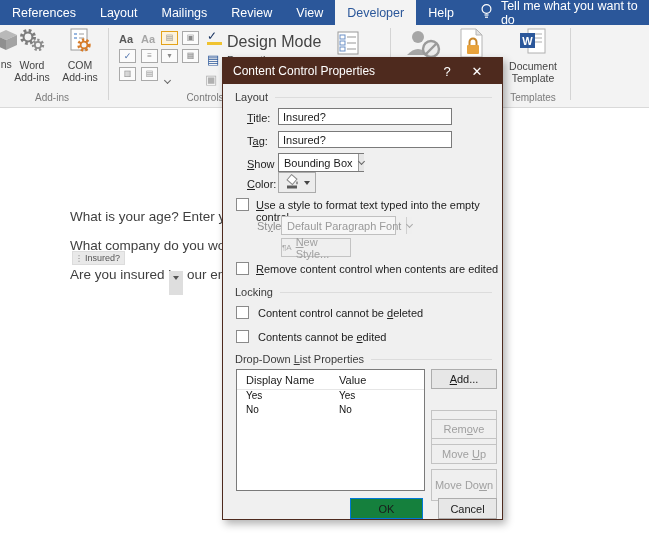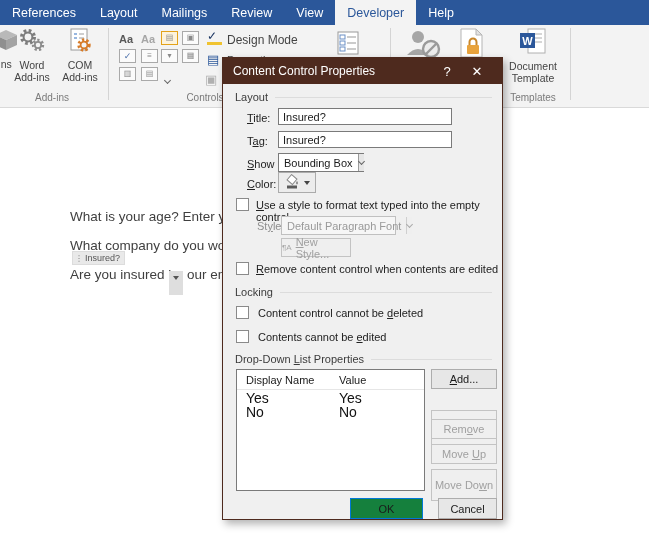--- a/index.html
+++ b/index.html
@@ -51,40 +51,50 @@
   .cb{position:absolute;width:13px;height:13px;border:1px solid #8a8a8a;background:#fff;}
   .cblbl{position:absolute;color:#222;}
   .dbtn{position:absolute;border:1px solid #adadad;background:#e7e7e7;font-size:11px;color:#1a1a1a;
         display:flex;align-items:center;justify-content:center;cursor:default;}
   .dbtn.disabled{color:#a0a0a0;border-color:#c3c3c3;background:#efefef;}
   .dbtn.default{border:1px solid #0078d7;background:#15803d;}
   .listbox{position:absolute;left:13px;top:311px;width:189px;height:122px;background:#fff;border:1px solid #7a7a7a;}
   .lb-hdr{position:relative;height:20px;border-bottom:1px solid #e6e6e6;font-size:11px;color:#1a1a1a;}
   .lb-hdr .c1{position:absolute;left:9px;top:4px;}
   .lb-hdr .c2{position:absolute;left:102px;top:4px;}
-  .lb-row{position:relative;height:14px;font-size:14px;color:#111;}
+  .lb-row{position:relative;height:14px;font-size:10px;color:#111;}
   .lb-row .c1{position:absolute;left:9px;top:0;}
   .lb-row .c2{position:absolute;left:102px;top:0;}
   .colorbtn{position:absolute;left:55px;top:114px;width:38px;height:21px;border:1px solid #ababab;background:#ececec;
             display:flex;align-items:center;justify-content:center;gap:4px;}
   u{text-decoration:underline;}
 </style>
 </head>
 <body>
 
 <div id="stage">
 
   <div class="tabbar">
     <div class="tab">References</div>
     <div class="tab">Layout</div>
     <div class="tab">Mailings</div>
     <div class="tab">Review</div>
     <div class="tab">View</div>
     <div class="tab active">Developer</div>
     <div class="tab">Help</div>
+    <div class="tellme">
+      <span>
+        <svg width="13" height="17" viewBox="0 0 13 17">
+            <circle cx="6.5" cy="6" r="4.4" fill="none" stroke="#fff" stroke-width="1.2"></circle>
+            <line x1="4.5" y1="12" x2="8.5" y2="12" stroke="#fff" stroke-width="1.2"></line>
+            <line x1="5" y1="14.2" x2="8" y2="14.2" stroke="#fff" stroke-width="1.2"></line>
+          </svg>
+      </span>
+      <span>Tell me what you want to do</span>
+    </div>
   </div>
 
   <div class="ribbon">
 
     <div class="bigbtn" style="left:-26px;width:40px;">
       <span style="margin-left:24px;">
         <svg width="26" height="24" viewBox="0 0 26 24">
             <polygon points="13,2 24,7 13,12 2,7" fill="#b9b9b9"></polygon>
             <polygon points="2,7 13,12 13,22 2,17" fill="#8f8f8f"></polygon>
             <polygon points="24,7 13,12 13,22 24,17" fill="#a3a3a3"></polygon>
@@ -126,21 +136,21 @@
     <span class="cicon" style="left:182px;top:6px;">▣</span>
     <span class="cicon" style="left:119px;top:24px;color:#4a6ea9;font-size:9px;">✓</span>
     <span class="cicon" style="left:141px;top:24px;">≡</span>
     <span class="cicon" style="left:161px;top:24px;">▾</span>
     <span class="cicon" style="left:182px;top:24px;">▦</span>
     <span class="cicon" style="left:119px;top:42px;">▥</span>
     <span class="cicon" style="left:141px;top:42px;">▤</span>
     <span class="abs" style="left:162px;top:46px;"><span class="chev"></span></span>
 
     <span class="abs" style="left:207px;top:6px;width:15px;height:14px;border-bottom:3px solid #f0c330;color:#1f3864;font-size:12px;line-height:11px;">✓</span>
-    <span class="abs" style="left:227px;top:8px;font-size:12px;color:#444;">Design Mode</span>
+    <span class="abs" style="left:227px;top:8px;font-size:16px;color:#444;">Design Mode</span>
     <span class="abs" style="left:207px;top:27px;color:#2b579a;font-size:13px;">▤</span>
     <span class="abs" style="left:227px;top:29px;font-size:11px;color:#444;">Properties</span>
     <span class="abs" style="left:205px;top:47px;color:#b0b0b0;font-size:13px;">▣</span>
     <div class="grouplabel" style="left:160px;width:90px;">Controls</div>
 
     <span class="abs" style="left:337px;top:6px;">
       <svg width="22" height="24" viewBox="0 0 22 24">
           <rect x="1" y="1" width="20" height="22" fill="#fff" stroke="#9a9a9a"></rect>
           <rect x="3" y="4" width="5" height="4" fill="none" stroke="#6a8fc5"></rect>
           <line x1="10" y1="6" x2="19" y2="6" stroke="#b5b5b5" stroke-width="1.4"></line>

